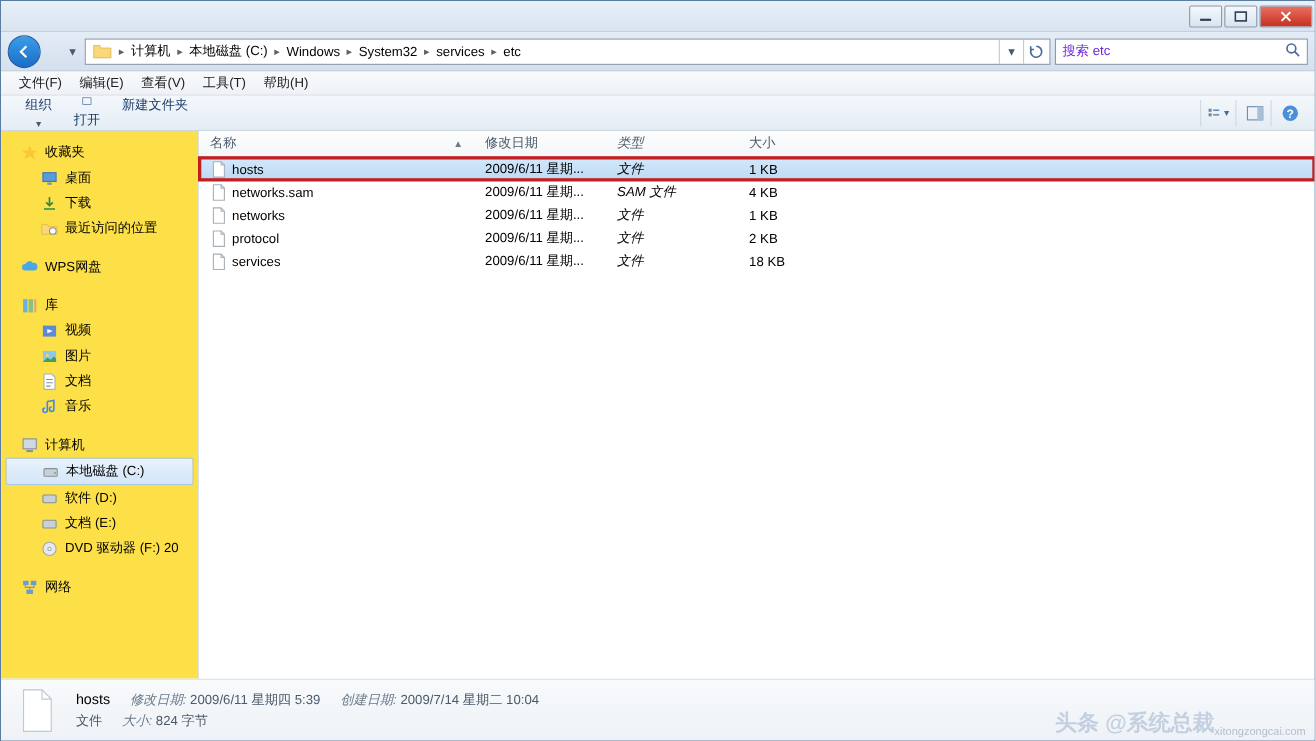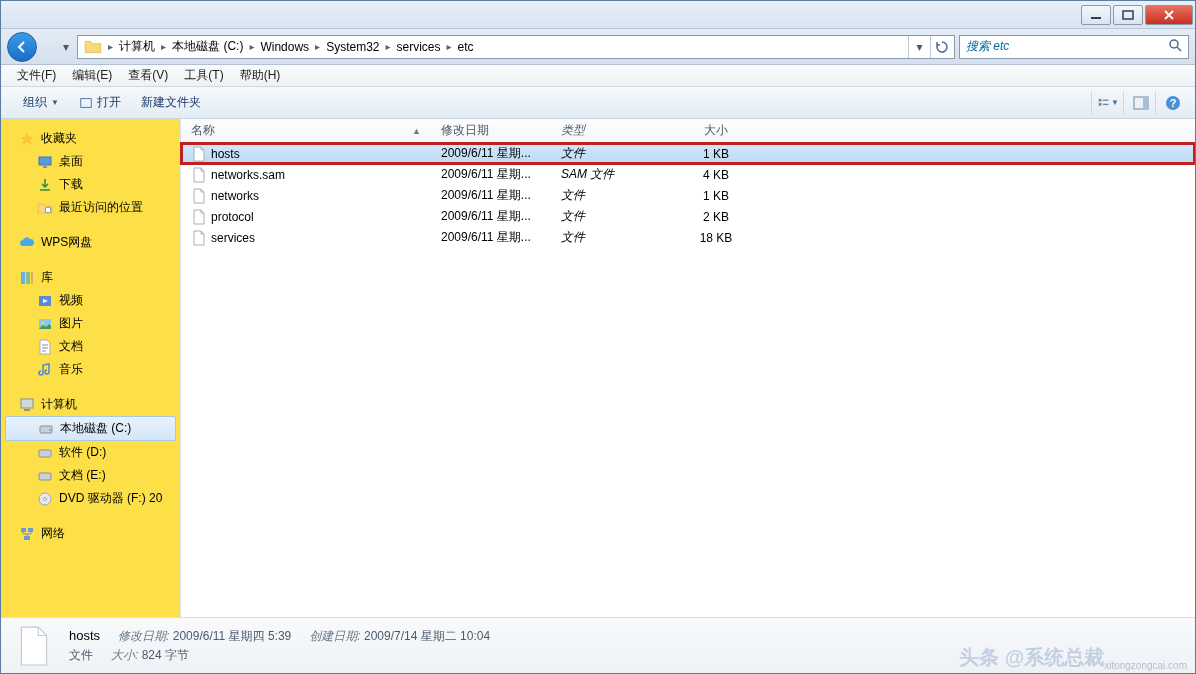--- a/index.html
+++ b/index.html
@@ -18,49 +18,49 @@
 .navbtns { display: flex; align-items: center; }
 .navcircle { width: 30px; height: 30px; border-radius: 50%; background: linear-gradient(to bottom, #3a9de8, #1a6dc8); display: flex; align-items: center; justify-content: center; color: #fff; border: 1px solid #2a5a9a; cursor: pointer; }
 .navcircle.fwd { background: linear-gradient(to bottom, #d0d8e0, #b0b8c0); border-color: #98a0a8; margin-left: -4px; z-index: -1; width: 26px; height: 26px; }
 .navdrop { width: 14px; height: 24px; display: flex; align-items: center; justify-content: center; cursor: pointer; color: #4a5a6a; }
 .addrbar { flex: 1; height: 24px; background: #fff; border: 1px solid #8a9aaa; display: flex; align-items: center; padding: 0 2px; }
 .addrbar .foldericon { width: 18px; height: 18px; margin: 0 4px; }
 .crumb { padding: 0 4px; color: #000; cursor: pointer; white-space: nowrap; }
 .crumbsep { color: #606060; padding: 0 2px; cursor: pointer; font-size: 10px; }
 .addrbtns { display: flex; margin-left: auto; }
 .addrbtn { width: 22px; height: 22px; border-left: 1px solid #c0c8d0; display: flex; align-items: center; justify-content: center; cursor: pointer; color: #4a5a6a; }
-.searchbox { width: 230px; height: 24px; background: #fff; border: 1px solid #8a9aaa; display: flex; align-items: center; padding: 0 6px; color: #0369a1; font-style: italic; }
+.searchbox { width: 230px; height: 24px; background: #fff; border: 1px solid #8a9aaa; display: flex; align-items: center; padding: 0 6px; color: #6d28d9; }
 .searchbox .sicon { margin-left: auto; color: #4a6a9a; }
 
 
 .menubar { height: 22px; background: linear-gradient(to bottom, #f8fafc, #eef2f6); display: flex; align-items: center; padding: 0 8px; border-bottom: 1px solid #d0d8e0; }
 .menuitem { padding: 0 8px; cursor: pointer; color: #202020; }
 
 
 .toolbar { height: 32px; background: linear-gradient(to bottom, #f4f8fc, #e4ecf4); display: flex; align-items: center; padding: 0 12px; border-bottom: 1px solid #c8d4e0; }
-.tbitem { padding: 0 10px; display: flex; align-items: center; gap: 4px; cursor: pointer; color: #1a3a6a; height: 100%; }
+.tbitem { padding: 0 10px; display: flex; align-items: center; gap: 4px; cursor: pointer; color: #1a3a6a; height: 100%; flex-direction: column; }
 .tbitem .drop { font-size: 8px; color: #4a5a6a; }
 .tbright { margin-left: auto; display: flex; align-items: center; gap: 4px; }
 .tbicon { width: 28px; height: 24px; display: flex; align-items: center; justify-content: center; cursor: pointer; color: #4a6a9a; border-left: 1px solid #d0d8e0; padding-left: 6px; }
 
 
 .main { flex: 1; display: flex; overflow: hidden; }
 .sidebar { width: 180px; background: #fde047; border-right: 1px solid #d8e0e8; padding: 8px 0; overflow-y: auto; }
 .sbgroup { margin-bottom: 12px; }
 .sbhead { display: flex; align-items: center; padding: 3px 8px 3px 18px; gap: 6px; cursor: pointer; }
 .sbitem { display: flex; align-items: center; padding: 3px 8px 3px 36px; gap: 6px; cursor: pointer; }
 .sbitem.sel { background: linear-gradient(to bottom, #e8f2fc, #d4e6f8); border: 1px solid #a8c8e8; border-radius: 2px; margin: 0 4px; padding-left: 32px; }
 .sbicon { width: 16px; height: 16px; flex-shrink: 0; }
 
 .content { flex: 1; display: flex; flex-direction: column; background: #fff; }
 .colhead { height: 24px; display: flex; align-items: center; border-bottom: 1px solid #e0e4e8; color: #4a5a6a; background: linear-gradient(to bottom, #fdfdfd, #f4f6f8); }
 .col-name { width: 260px; padding-left: 10px; display: flex; align-items: center; }
 .col-date { width: 120px; }
 .col-type { width: 120px; font-style: italic; }
-.col-size { width: 80px; text-align: center; padding-right: 10px; }
+.col-size { width: 80px; text-align: left; padding-right: 10px; }
 .sortarr { margin-left: auto; padding-right: 20px; color: #6a7a8a; font-size: 9px; }
 
 .filelist { flex: 1; }
 .filerow { height: 21px; display: flex; align-items: center; color: #000; cursor: pointer; }
 .filerow.sel { background: linear-gradient(to bottom, #d4e8fa, #bcdaf4); }
 .filerow.hl { outline: 3px solid #c02020; outline-offset: -2px; }
 .filerow .fname { width: 260px; padding-left: 10px; display: flex; align-items: center; gap: 4px; }
 .fileicon { width: 16px; height: 16px; }
 
 

